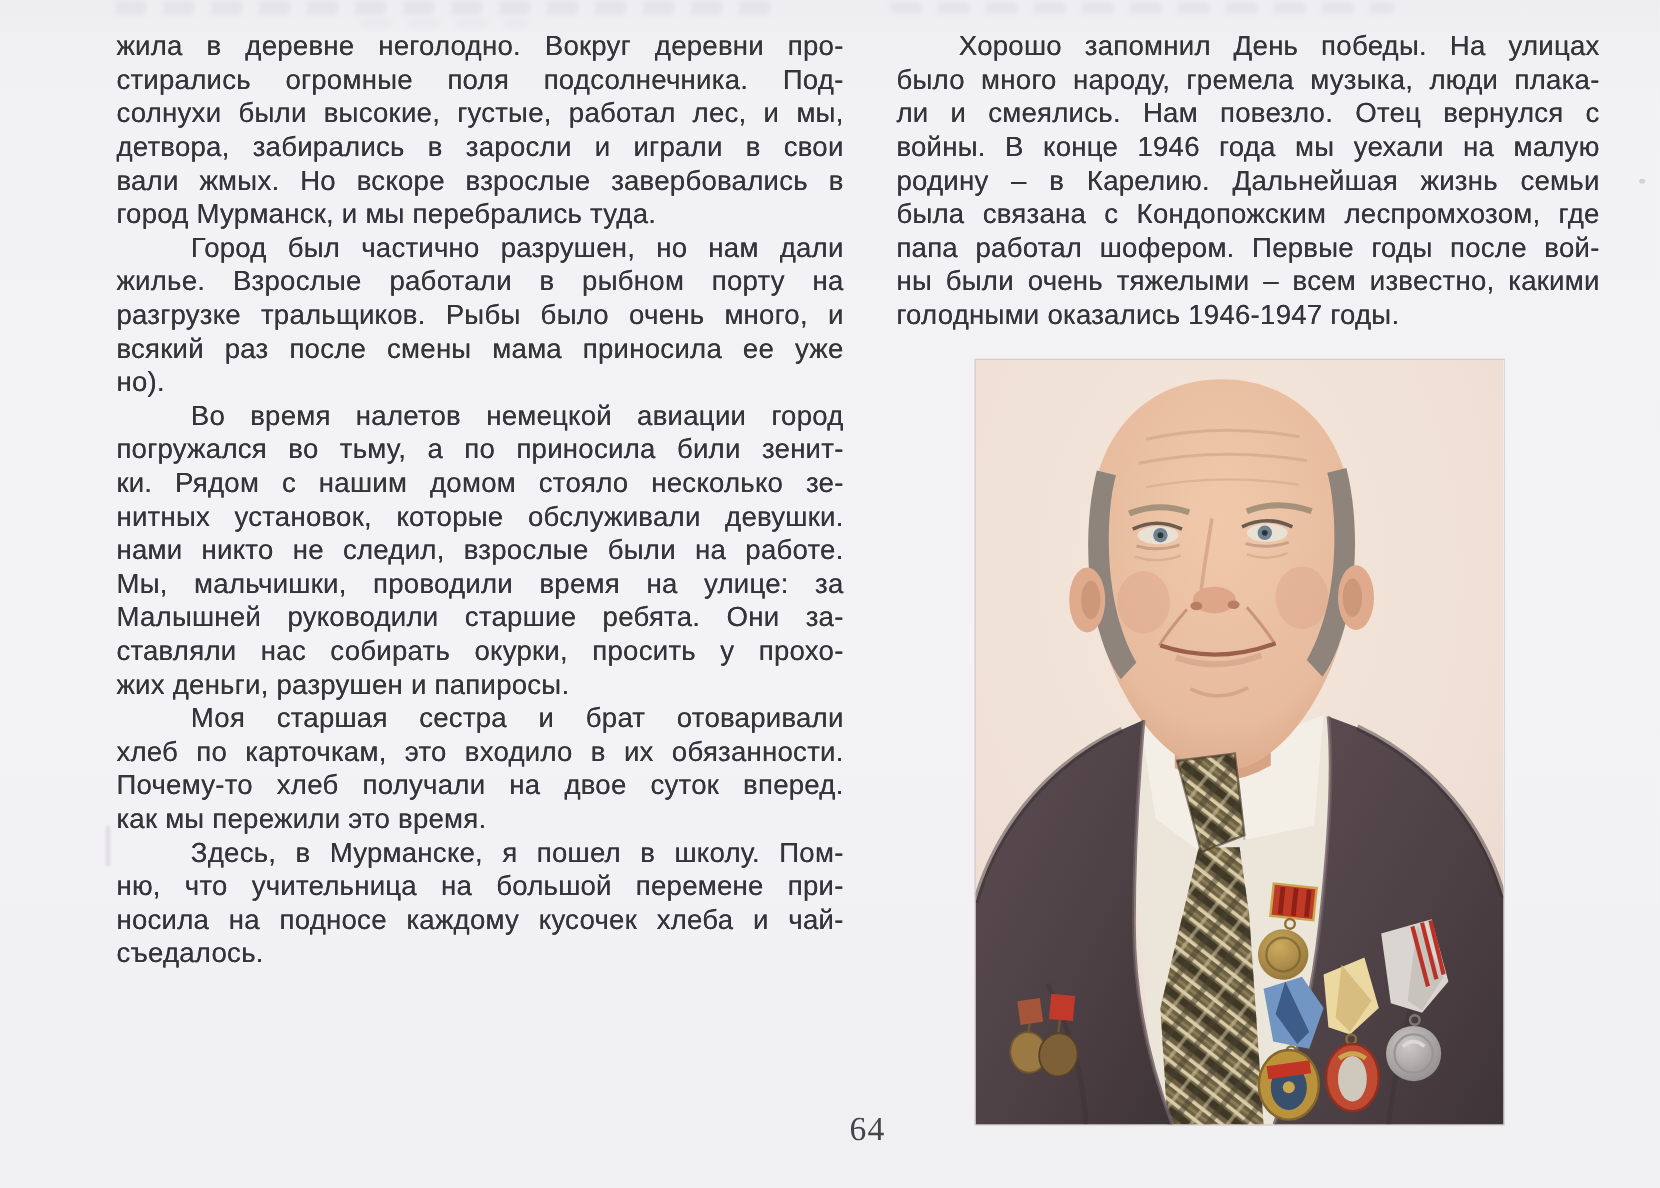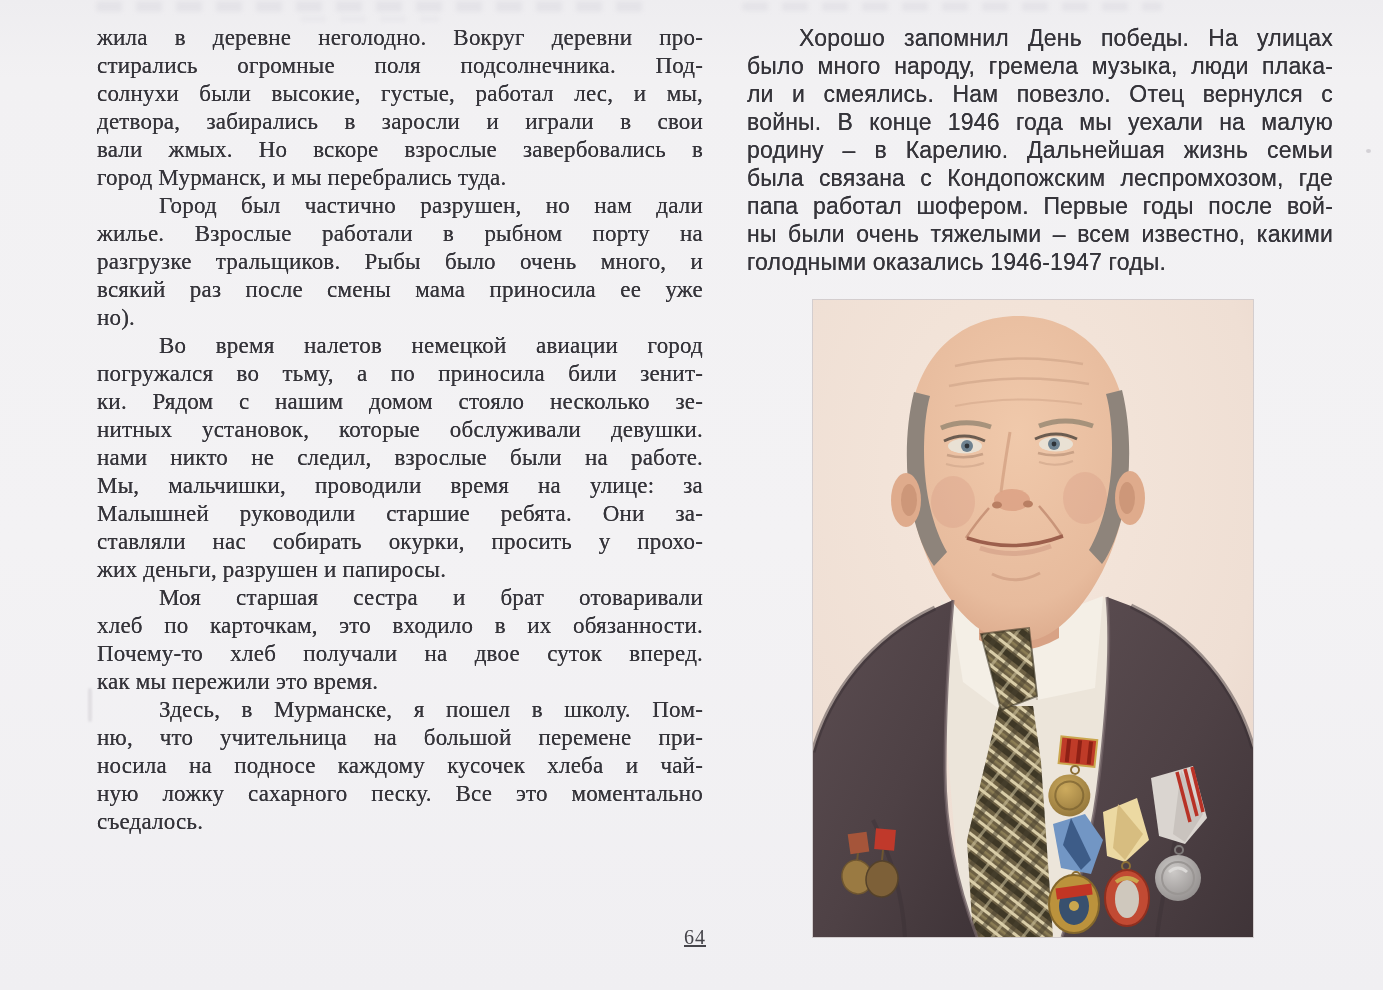--- a/index.html
+++ b/index.html
@@ -30,21 +30,21 @@
     position: absolute; width: 5px; height: 4px; border-radius: 50%;
     background: #b9b6bd; opacity: .55;
   }
   .speck-1 { left: 1366px; top: 149px; }
   .margin-mark {
     position: absolute; left: 88px; top: 688px; width: 4px; height: 34px;
     background: #cfccd2; opacity: .5; border-radius: 2px; filter: blur(1px);
   }
 
   .column { position: absolute; top: 24px; color: #35343a; }
-  .column.left  { left: 97px;  width: 606px; font-family: Liberation Serif, serif; }
+  .column.left  { left: 97px;  width: 606px; }
   .column.right { left: 747px; width: 586px; }
 
   .paragraph { margin: 0; }
   .line {
     font-size: 23px;
     line-height: 28px;
     letter-spacing: .2px;
     text-align: justify;
     text-align-last: justify;
     white-space: nowrap;
@@ -55,26 +55,25 @@
   .column.right .line.indent { padding-left: 52px; }
 
   .photo {
     position: absolute; left: 813px; top: 300px;
     width: 440px; height: 637px; margin: 0;
     box-shadow: 0 0 0 1px rgba(120,100,95,.25);
   }
   .photo svg { display: block; }
 
   .page-number {
-    position: absolute; left: 673px; top: 926px; width: 44px;
+    position: absolute; left: 701px; top: 926px; width: 44px;
     text-align: center;
     font-family: "Liberation Serif", serif;
-    font-size: 20px; color: #45444a;
+    font-size: 28px; color: #45444a;
     letter-spacing: 1px;
-    text-decoration: underline;
   }
 </style>
 </head>
 <body>
 
 <div class="page">
 
   <div class="bleed bleed-1"></div>
   <div class="bleed bleed-2"></div>
   <div class="bleed bleed-3"></div>
@@ -111,21 +110,20 @@
       <div class="paragraph">
         <div class="line indent">Моя старшая сестра и брат отоваривали</div>
         <div class="line">хлеб по карточкам, это входило в их обязанности.</div>
         <div class="line">Почему-то хлеб получали на двое суток вперед.</div>
         <div class="line last">как мы пережили это время.</div>
       </div>
       <div class="paragraph">
         <div class="line indent">Здесь, в Мурманске, я пошел в школу. Пом-</div>
         <div class="line">ню, что учительница на большой перемене при-</div>
         <div class="line">носила на подносе каждому кусочек хлеба и чай-</div>
-        <div class="line">ную ложку сахарного песку. Все это моментально</div>
         <div class="line last">съедалось.</div>
       </div>
     </div>
 
   <div class="column right">
       <div class="paragraph">
         <div class="line indent">Хорошо запомнил День победы. На улицах</div>
         <div class="line">было много народу, гремела музыка, люди плака-</div>
         <div class="line">ли и смеялись. Нам повезло. Отец вернулся с</div>
         <div class="line">войны. В конце 1946 года мы уехали на малую</div>

